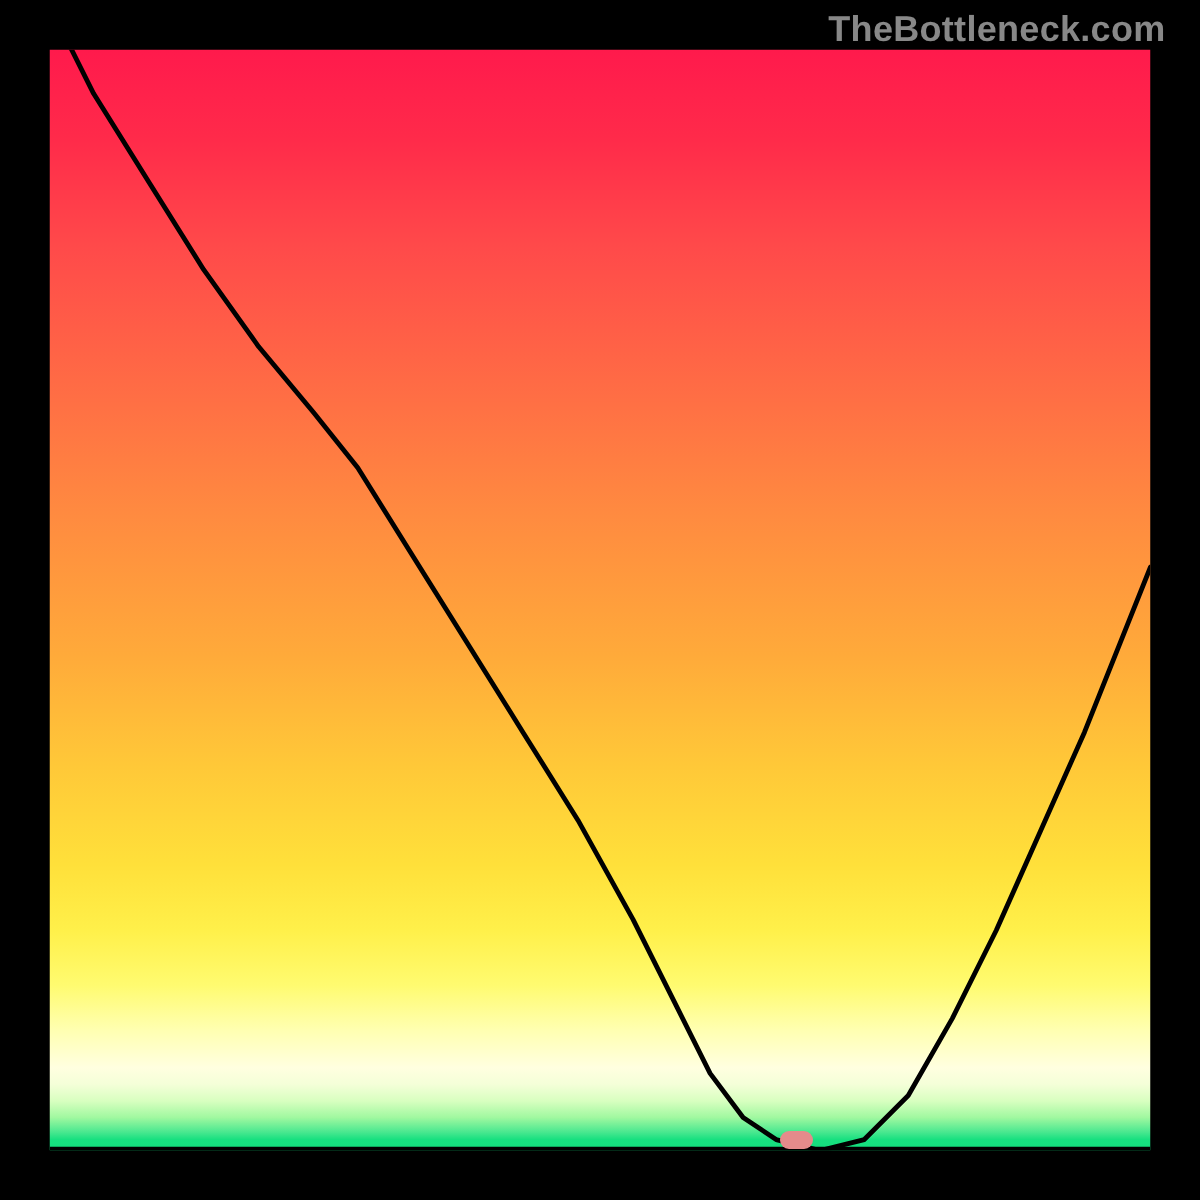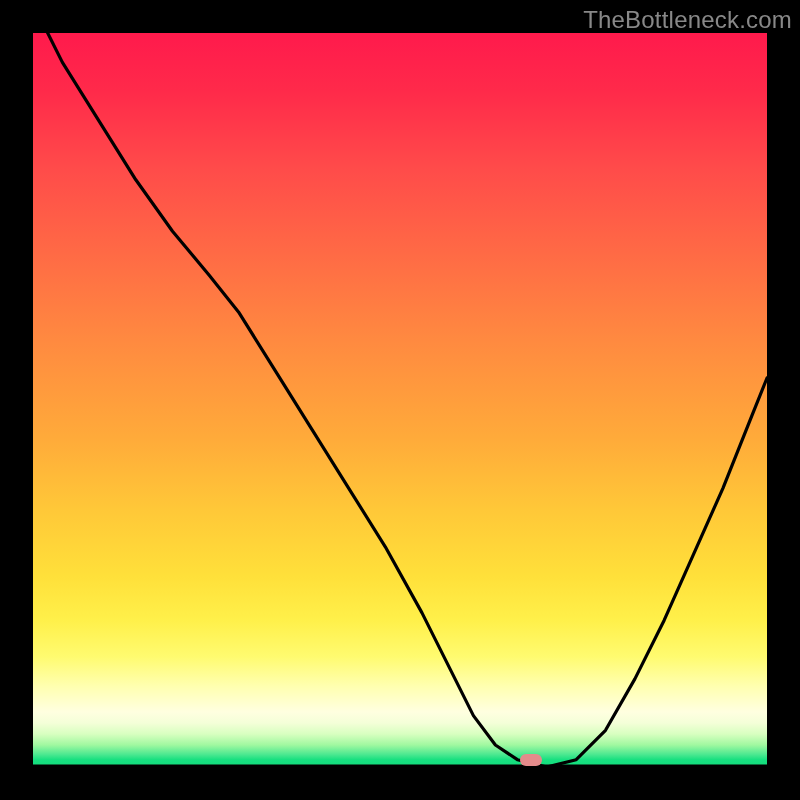--- a/index.html
+++ b/index.html
@@ -15,24 +15,24 @@
     position: absolute;
     left: 0;
     top: 0;
     width: 800px;
     height: 800px;
     background: #000;
   }
   .watermark {
     position: absolute;
     top: 6px;
-    right: 8px;
+    right: 23px;
     color: #888;
     font-size: 24px;
-    font-weight: 400;
+    font-weight: 700;
     letter-spacing: 0.2px;
     z-index: 10;
   }
   .plot {
     position: absolute;
     left: 33px;
     top: 33px;
     width: 734px;
     height: 734px;
     overflow: hidden;

